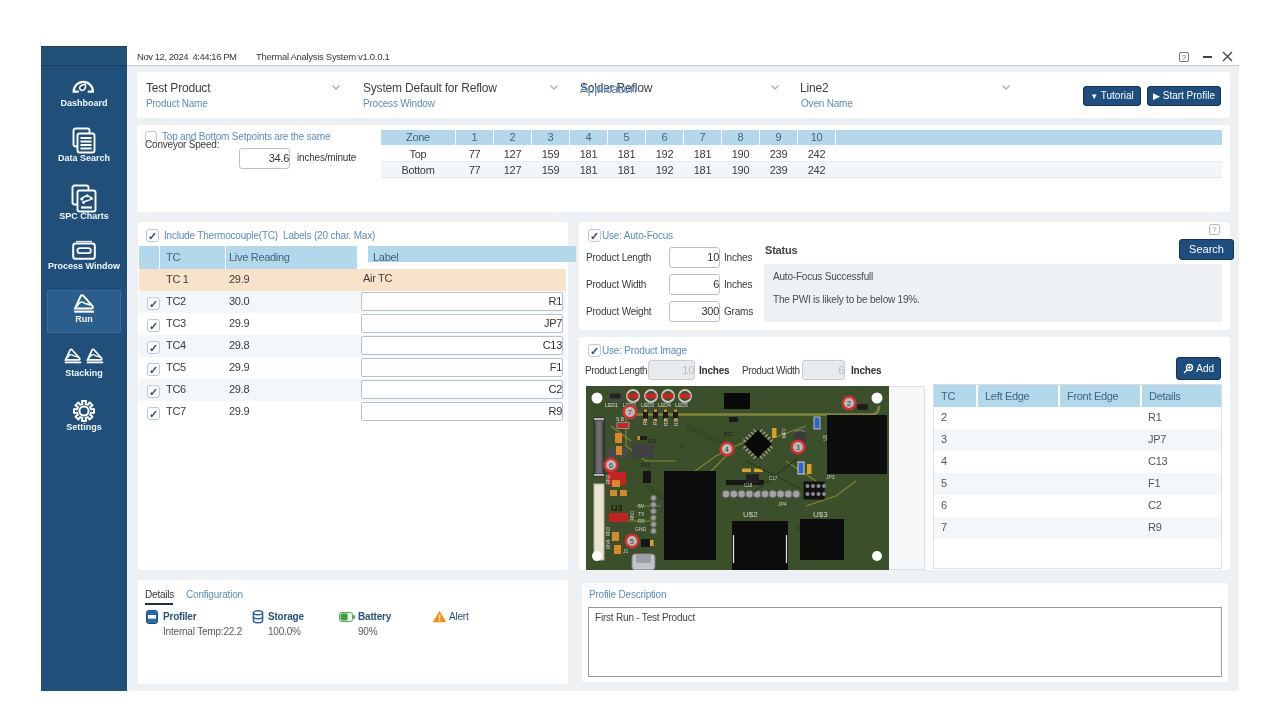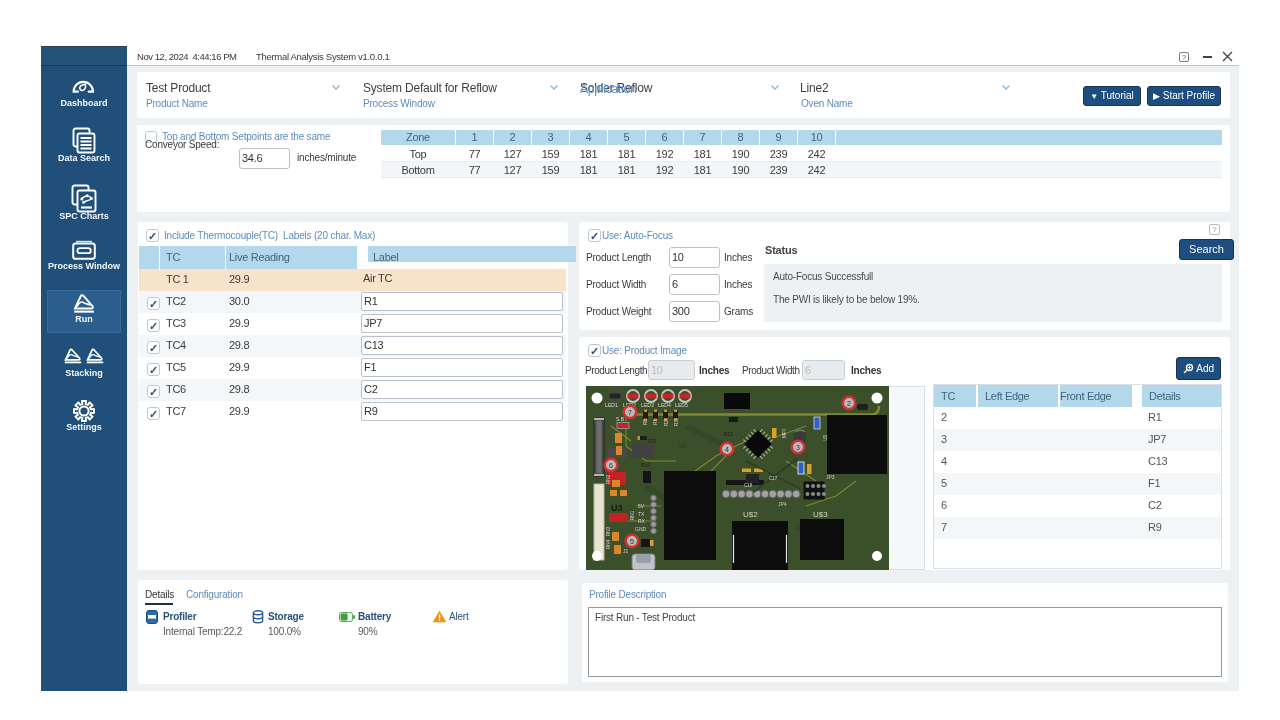--- a/index.html
+++ b/index.html
@@ -7,21 +7,21 @@
 .abs { position:absolute; }
 #sidebar { position:absolute; left:41px; top:47px; width:86px; height:644px; background:#204f79; }
 #sidehead { position:absolute; left:41px; top:46px; width:86px; height:20px; background:#235278; border-top:1px solid #2c3e50; border-bottom:1px solid #173a5c; }
 .navlabel { position:absolute; left:41px; width:86px; text-align:center; font-size:9px; font-weight:bold; color:#f2f7fb; }
 #runhl { position:absolute; left:47px; top:290px; width:74px; height:43px; background:#2b5d8d; border:1px solid #38699a; }
 #topbar { position:absolute; left:127px; top:47px; width:1112px; height:19px; background:#fff; border-bottom:1px solid #c6c6c6; }
 #main { position:absolute; left:127px; top:66px; width:1112px; height:625px; background:#edf1f4; }
 .card { position:absolute; background:#fff; border-radius:3px; }
 .chev { position:absolute; color:#9fc3e0; font-size:10px; }
 .btn { position:absolute; background:#1e4d7f; border:1px solid #16344f; border-radius:3px; color:#fff; font-size:10px; text-align:center; }
-.inp { position:absolute; background:#fff; border:1px solid #b9c2ca; border-radius:3px; font-size:11px; letter-spacing:-0.3px; color:#333; line-height:19px; padding-left:2px; white-space:nowrap; }
+.inp { position:absolute; background:#fff; border:1px solid #b9c2ca; border-radius:3px; font-size:11px; letter-spacing:-0.3px; color:#333; line-height:19px; padding-left:2px; white-space:nowrap;text-align:right; }
 .cb { position:absolute; width:13px; height:13px; background:#fff; border:1px solid #bcc9d4; border-radius:3px; color:#35536f; font-size:11px; line-height:12px; text-align:center; font-weight:bold; }
 .tx { position:absolute; font-size:10px; letter-spacing:-0.2px; color:#3a3a3a; white-space:nowrap; }
 .blue { color:#5e8cbe !important; }
 .t11 { font-size:11px !important; letter-spacing:-0.3px !important; }
 .hdrcell { position:absolute; background:#b3d8ec; color:#3f647d; font-size:11px; letter-spacing:-0.3px; }
 </style>
 </head>
 <body>
 <div id="sidebar"></div>
 <div id="sidehead"></div>
@@ -465,21 +465,21 @@
 </div>
   <div class="btn" style="left:1176px; top:357px; width:45px; height:23px; line-height:21px; white-space:nowrap;"><svg width="11" height="11" viewBox="0 0 11 11" fill="none" stroke="#fff" stroke-width="1.4" style="vertical-align:-2px;">
         <circle cx="6.5" cy="4.5" r="3"></circle>
         <path d="M4 7 L1 10"></path>
         <path d="M5 4.5h3 M6.5 3v3" stroke-width="1"></path>
       </svg> Add</div>
   <div id="tcdet">
   <div class="abs" style="left:933px; top:384px; width:289px; height:185px; background:#fff; border:1px solid #dcdfe3;"></div>
   <div class="hdrcell" style="left:934px; top:385px; width:42px; height:22px; line-height:22px; padding-left:7px;">TC</div>
   <div class="hdrcell" style="left:978px; top:385px; width:80px; height:22px; line-height:22px; padding-left:7px;">Left Edge</div>
-  <div class="hdrcell" style="left:1060px; top:385px; width:72px; height:22px; line-height:22px; ">Front Edge</div>
+  <div class="hdrcell" style="left:1060px; top:385px; width:80px; height:22px; line-height:22px; padding-left:7px;">Front Edge</div>
   <div class="hdrcell" style="left:1142px; top:385px; width:79px; height:22px; line-height:22px; padding-left:7px;">Details</div>
   <div class="abs" style="left:934px; top:407px; width:287px; height:22px; background:#ffffff;"></div>
   <div class="tx t11" style="left:941px; top:411px; color:#555;">2</div>
   <div class="tx t11" style="left:1148px; top:411px; color:#555;">R1</div>
   <div class="abs" style="left:934px; top:429px; width:287px; height:22px; background:#f4f7fa;"></div>
   <div class="tx t11" style="left:941px; top:433px; color:#555;">3</div>
   <div class="tx t11" style="left:1148px; top:433px; color:#555;">JP7</div>
   <div class="abs" style="left:934px; top:451px; width:287px; height:22px; background:#ffffff;"></div>
   <div class="tx t11" style="left:941px; top:455px; color:#555;">4</div>
   <div class="tx t11" style="left:1148px; top:455px; color:#555;">C13</div>

